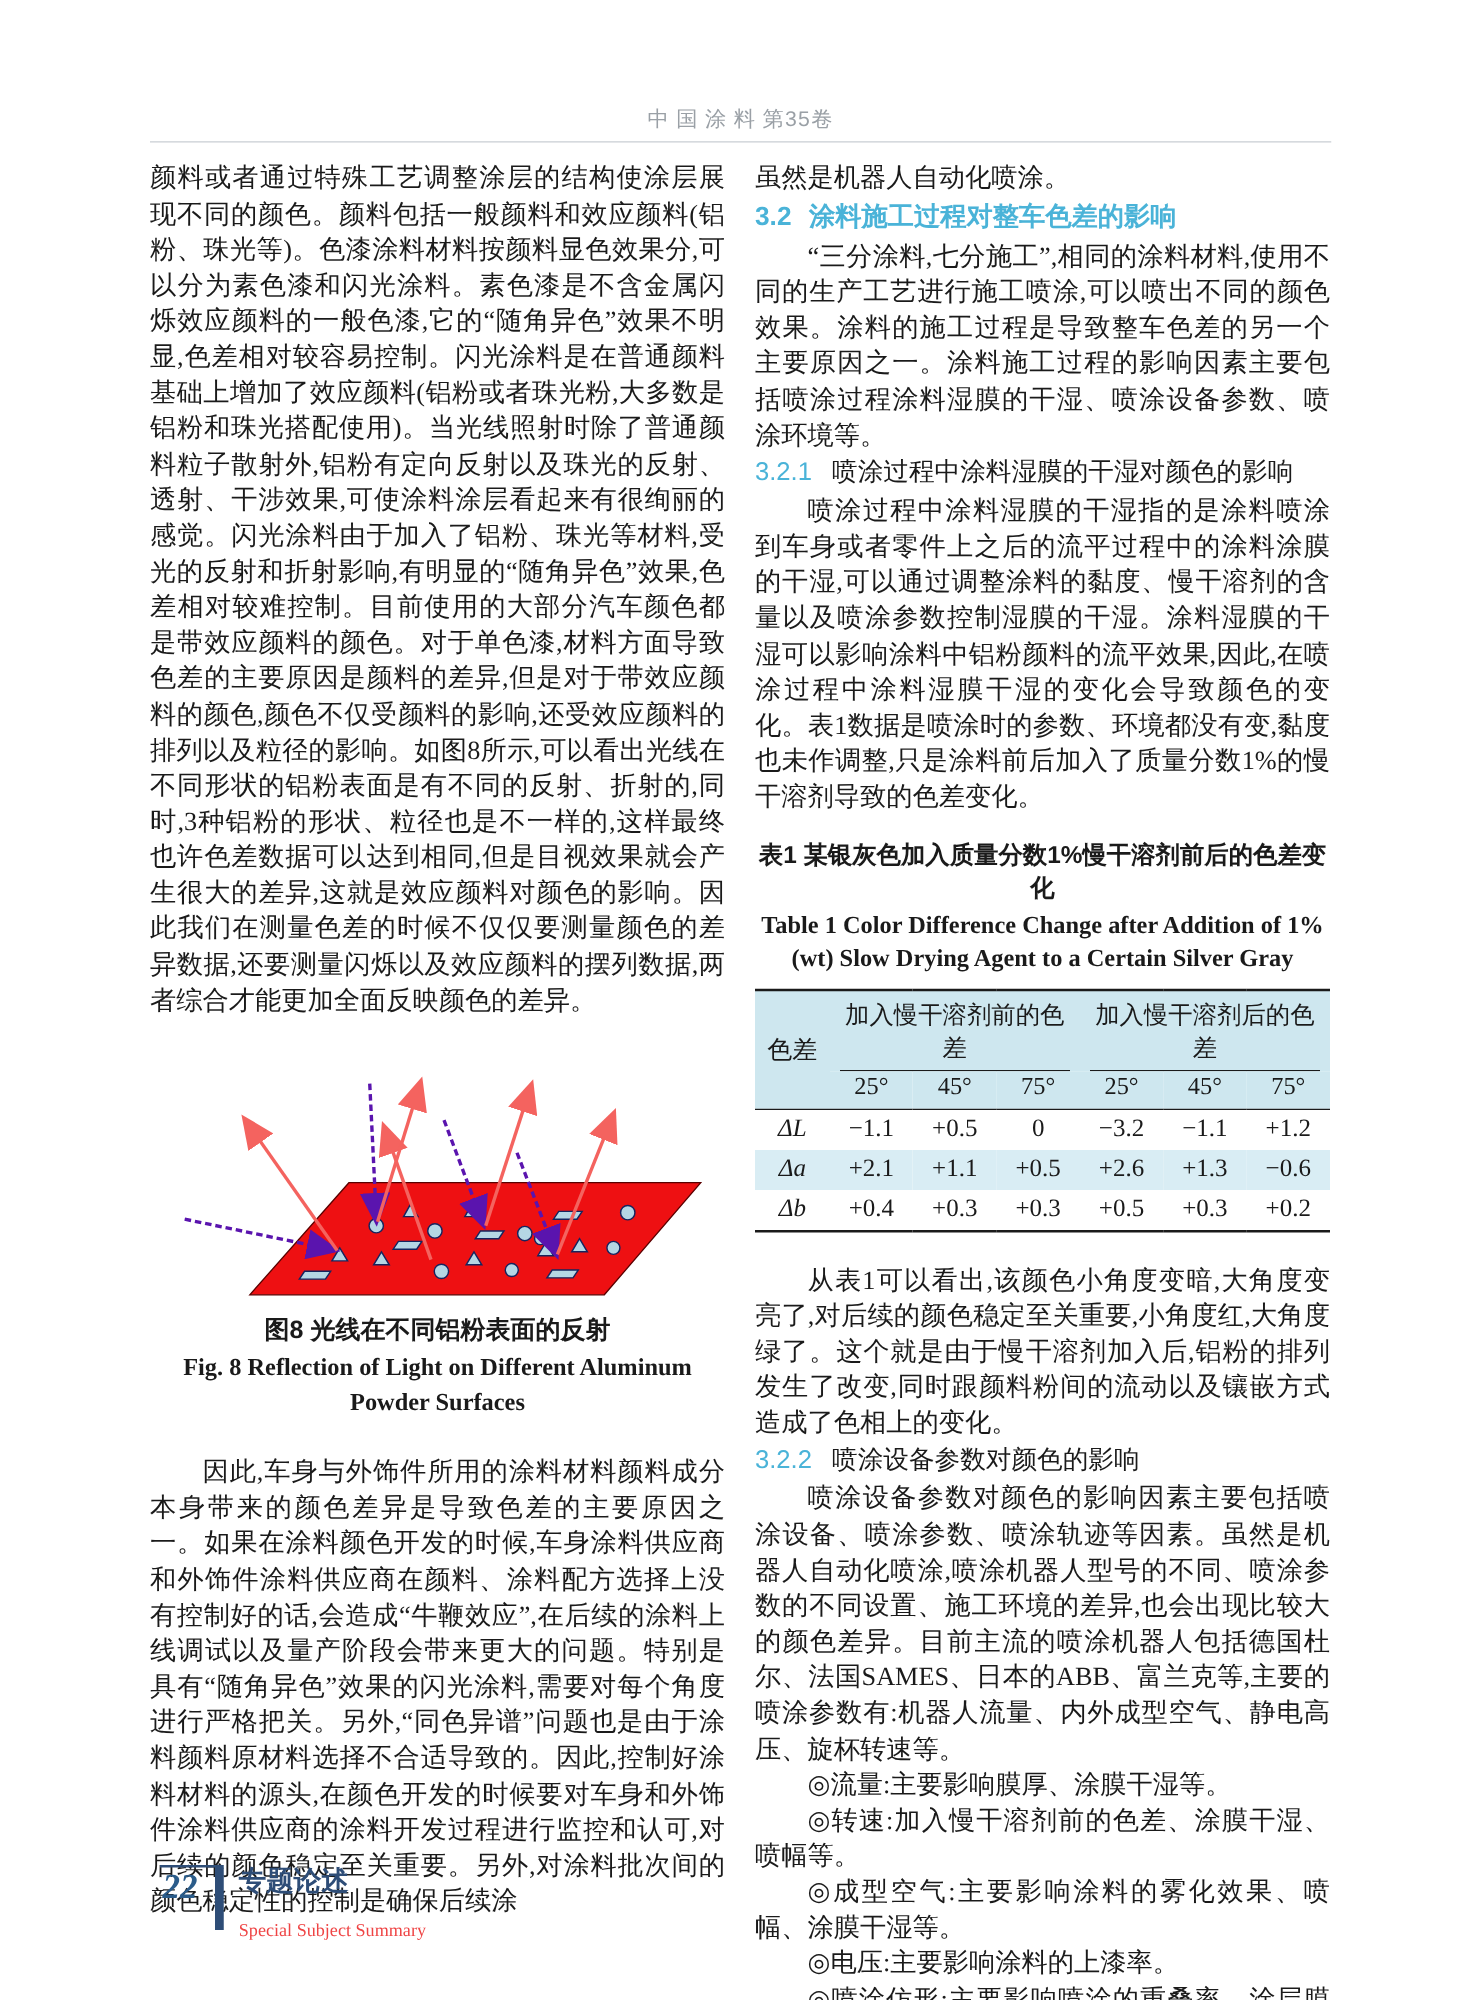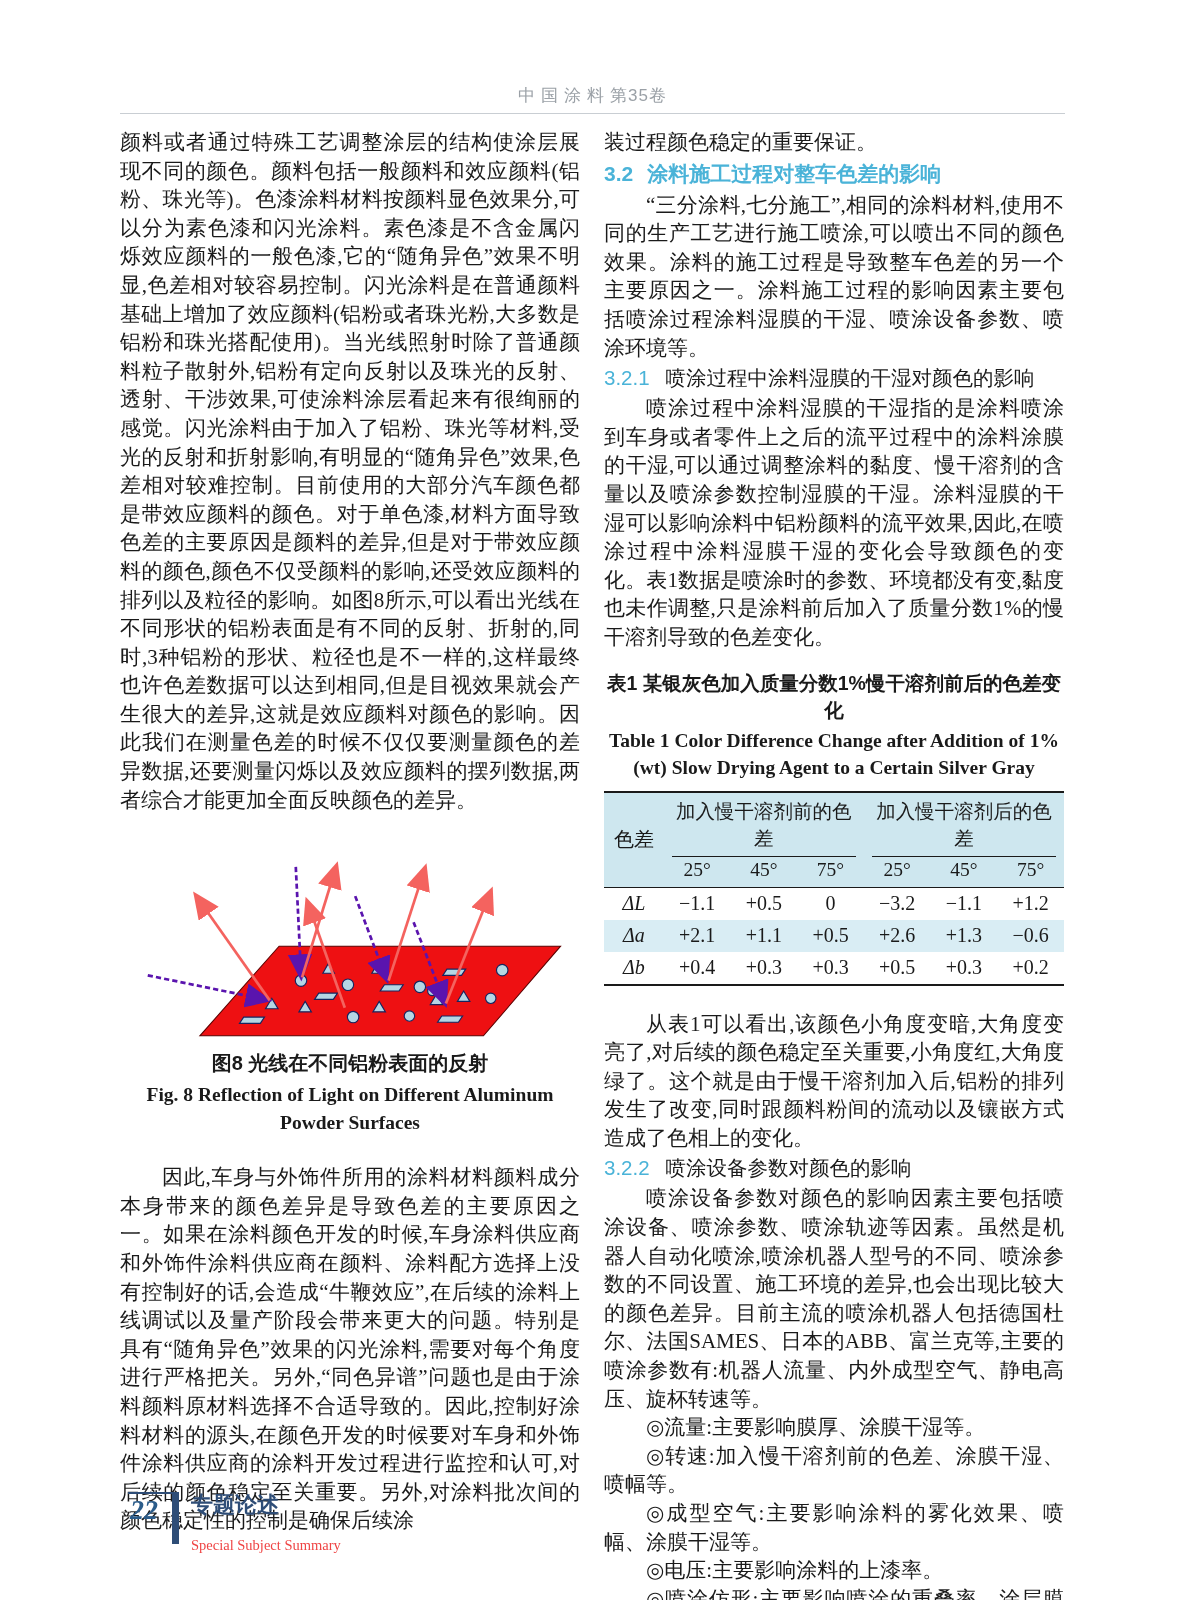--- a/index.html
+++ b/index.html
@@ -165,21 +165,21 @@
         <figcaption>
           <div class="cap-cn">图8  光线在不同铝粉表面的反射</div>
           <div class="cap-en">Fig. 8  Reflection of Light on Different Aluminum Powder Surfaces</div>
         </figcaption>
       </figure>
 
       <p class="body-text after-fig">因此,车身与外饰件所用的涂料材料颜料成分本身带来的颜色差异是导致色差的主要原因之一。如果在涂料颜色开发的时候,车身涂料供应商和外饰件涂料供应商在颜料、涂料配方选择上没有控制好的话,会造成“牛鞭效应”,在后续的涂料上线调试以及量产阶段会带来更大的问题。特别是具有“随角异色”效果的闪光涂料,需要对每个角度进行严格把关。另外,“同色异谱”问题也是由于涂料颜料原材料选择不合适导致的。因此,控制好涂料材料的源头,在颜色开发的时候要对车身和外饰件涂料供应商的涂料开发过程进行监控和认可,对后续的颜色稳定至关重要。另外,对涂料批次间的颜色稳定性的控制是确保后续涂</p>
     </section>
 
     <section class="col">
-      <p class="body-text no-indent">装过程颜色稳定的重要保证。</p>
+      <p class="body-text no-indent">虽然是机器人自动化喷涂。</p>
 
       <h3 class="sec-h">
         <span class="num">3.2</span><span>涂料施工过程对整车色差的影响</span>
       </h3>
 
       <p class="body-text">“三分涂料,七分施工”,相同的涂料材料,使用不同的生产工艺进行施工喷涂,可以喷出不同的颜色效果。涂料的施工过程是导致整车色差的另一个主要原因之一。涂料施工过程的影响因素主要包括喷涂过程涂料湿膜的干湿、喷涂设备参数、喷涂环境等。</p>
 
       <h4 class="subsec">
         <span class="num">3.2.1</span><span>喷涂过程中涂料湿膜的干湿对颜色的影响</span>
       </h4>

